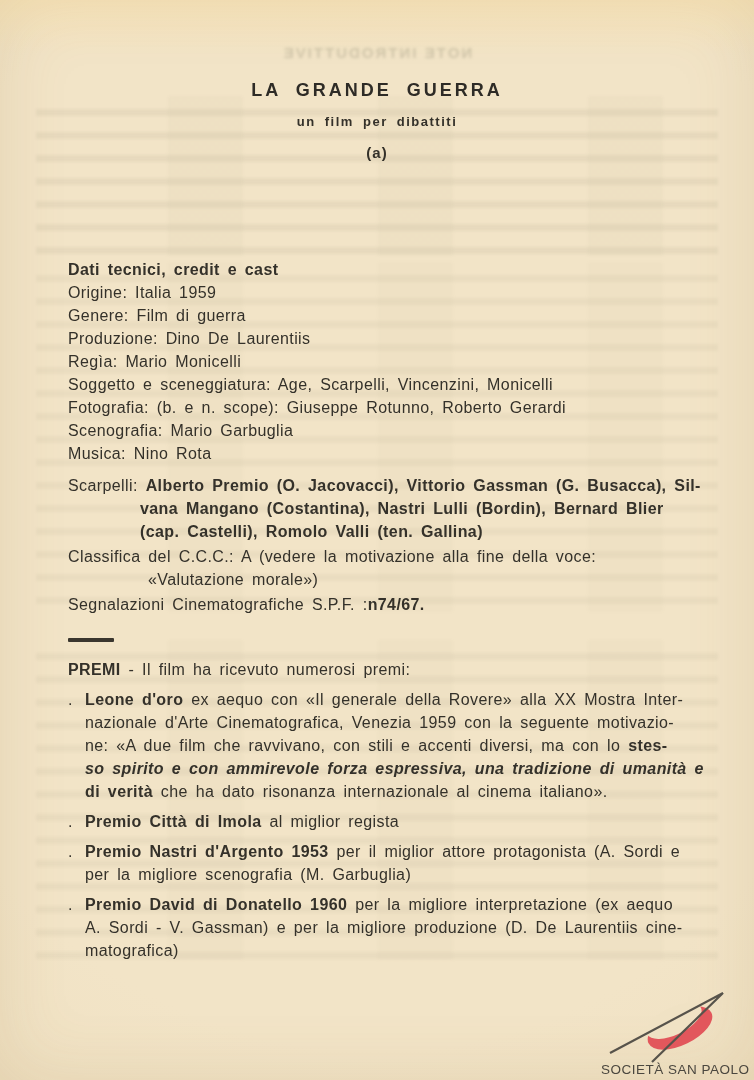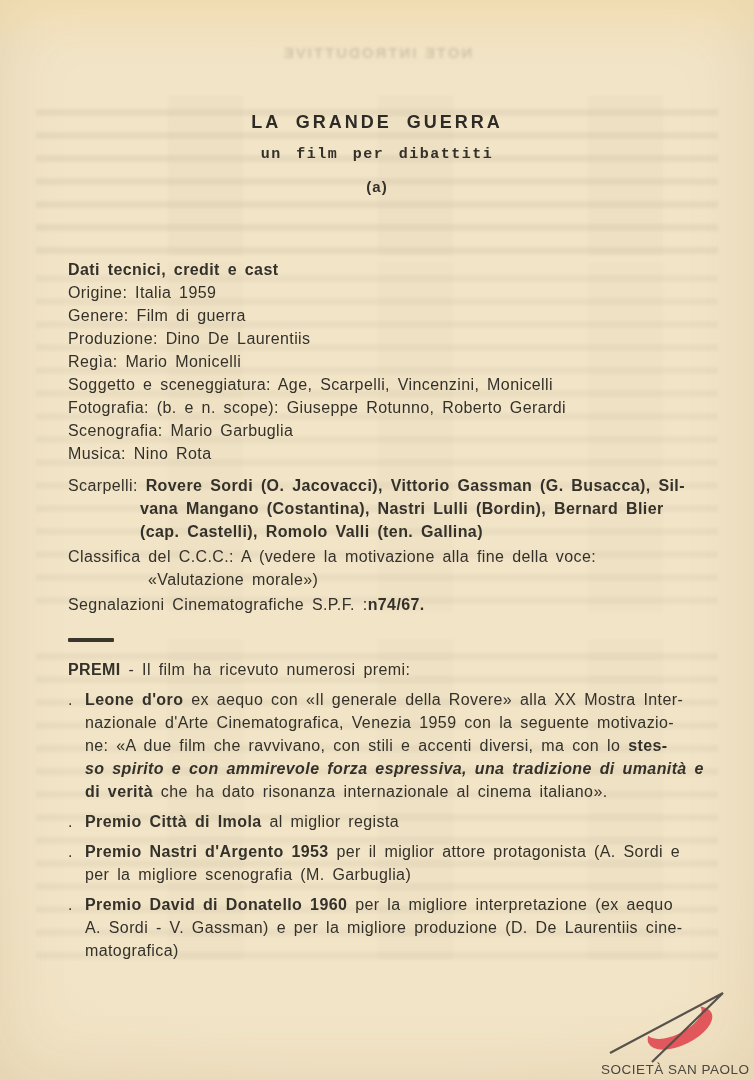--- a/index.html
+++ b/index.html
@@ -30,26 +30,26 @@
       repeating-linear-gradient(180deg, transparent 0 13px, rgba(128,122,96,.13) 13px 20px, transparent 20px 23px),
       repeating-linear-gradient(90deg, rgba(128,122,96,0) 0 55px, rgba(128,122,96,.05) 55px 130px, rgba(128,122,96,0) 130px 210px);
     filter:blur(1.8px);
     transform:scaleX(-1);
   }
   .gs1{top:96px;height:160px;opacity:.75;}
   .gs2{top:262px;height:350px;opacity:.55;}
   .gs3{top:640px;height:320px;opacity:.6;}
 
   
-  .doc-header{position:absolute;top:80px;left:0;right:0;text-align:center;margin-top:32px;}
+  .doc-header{position:absolute;top:80px;left:0;right:0;text-align:center;}
   .doc-title{
     font-size:18px;font-weight:700;letter-spacing:3px;word-spacing:7px;color:#2e2b26;
   }
   .doc-subtitle{
-    margin-top:13px;font-size:15px;font-weight:700;letter-spacing:1.5px;word-spacing:4px;font-family:Liberation Mono, monospace;
+    margin-top:13px;font-size:13px;font-weight:700;letter-spacing:1.5px;word-spacing:4px;
   }
   .doc-marker{margin-top:15px;font-size:15px;font-weight:700;letter-spacing:1px;}
 
   
   .content{
     position:absolute;top:258px;left:68px;right:40px;
     font-size:16px;line-height:23px;letter-spacing:.4px;word-spacing:3px;
   }
   .line{white-space:nowrap;}
   .line .b{font-weight:700;}
@@ -89,21 +89,21 @@
       <div>
         <div class="line"><span class="b">Dati tecnici, credit e cast</span></div>
         <div class="line"><span>Origine: Italia 1959</span></div>
         <div class="line"><span>Genere: Film di guerra</span></div>
         <div class="line"><span>Produzione: Dino De Laurentiis</span></div>
         <div class="line"><span>Regìa: Mario Monicelli</span></div>
         <div class="line"><span>Soggetto e sceneggiatura: Age, Scarpelli, Vincenzini, Monicelli</span></div>
         <div class="line"><span>Fotografia: (b. e n. scope): Giuseppe Rotunno, Roberto Gerardi</span></div>
         <div class="line"><span>Scenografia: Mario Garbuglia</span></div>
         <div class="line"><span>Musica: Nino Rota</span></div>
-        <div class="line" style="margin-top: 9px;"><span>Scarpelli: </span><span class="b">Rovere Sordi (O. Jacovacci), Vittorio Gassman (G. Busacca), Sil-</span></div>
+        <div class="line" style="margin-top: 9px;"><span>Scarpelli: </span><span class="b">Alberto Premio (O. Jacovacci), Vittorio Gassman (G. Busacca), Sil-</span></div>
         <div class="line" style="padding-left: 72px;"><span class="b">vana Mangano (Costantina), Nastri Lulli (Bordin), Bernard Blier</span></div>
         <div class="line" style="padding-left: 72px;"><span class="b">(cap. Castelli), Romolo Valli (ten. Gallina)</span></div>
         <div class="line" style="margin-top: 2px;"><span>Classifica del C.C.C.: A (vedere la motivazione alla fine della voce:</span></div>
         <div class="line" style="padding-left: 80px;"><span>«Valutazione morale»)</span></div>
         <div class="line" style="margin-top: 2px;"><span>Segnalazioni Cinematografiche S.P.F. :</span><span class="b">n74/67.</span></div>
       </div>
       <div class="rule"></div>
       <div>
         <div class="line"><span class="b">PREMI</span><span>  -  Il film ha ricevuto numerosi premi:</span></div>
         <div class="line" style="margin-top: 7px;"><span class="bullet">.</span><span class="b">Leone d'oro</span><span> ex aequo con «Il generale della Rovere» alla XX Mostra Inter-</span></div>

